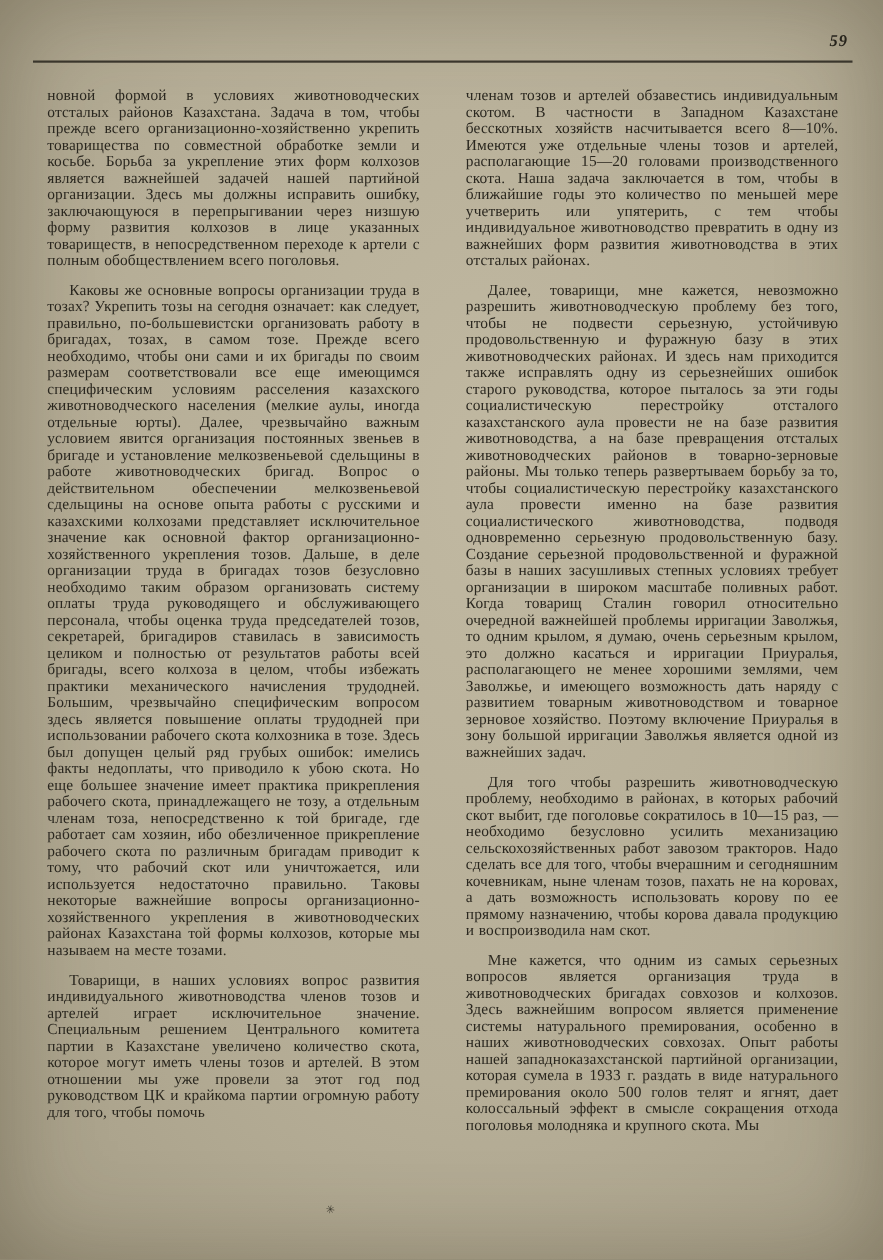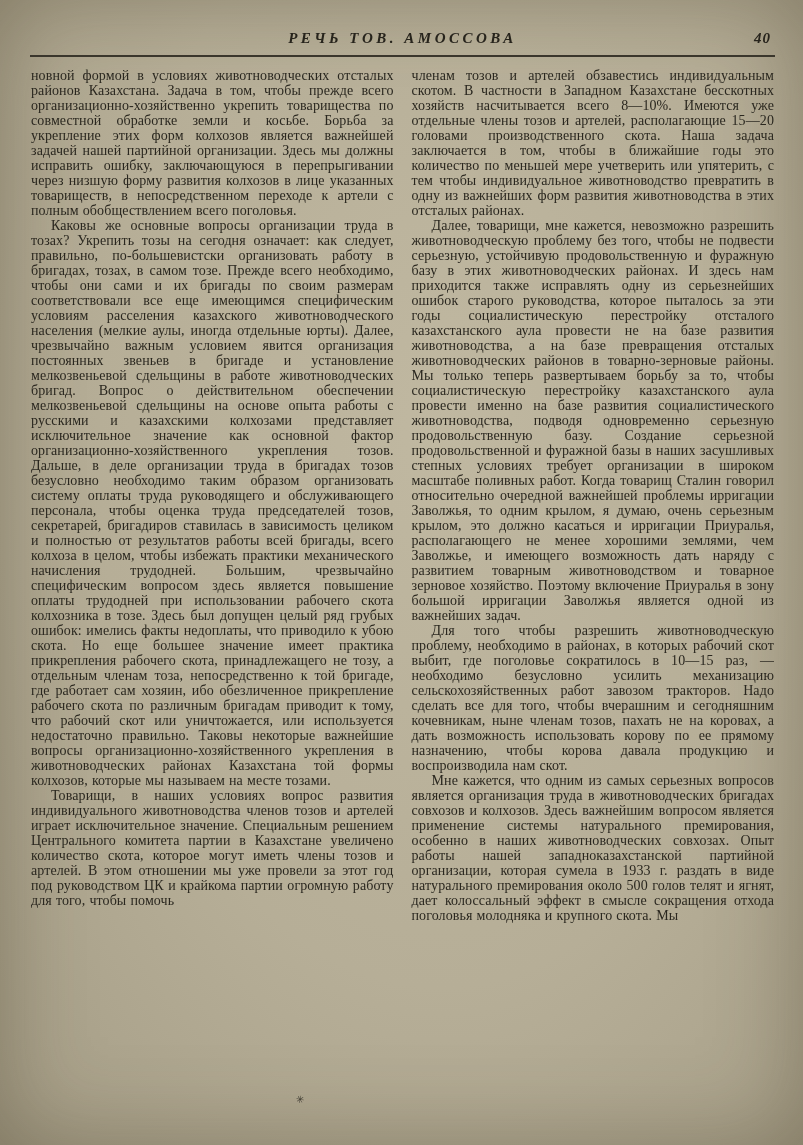--- a/index.html
+++ b/index.html
@@ -72,21 +72,21 @@
     flex: 1 1 0;
     min-width: 0;
     text-align: justify;
     font-size: 14px;
     line-height: 15px;
     letter-spacing: 0.1px;
     word-spacing: 0.5px;
     color: #2a271f;
   }
   .para {
-    margin: 0;
+    margin: 12px;
     text-indent: 0;
   }
   .para.indent {
     text-indent: 20px;
     font-family: Liberation Serif, serif;
   }
   .ink-blot {
     position: absolute;
     left: 296px;
     top: 1094px;
@@ -95,22 +95,21 @@
     opacity: 0.85;
     transform: rotate(12deg);
   }
 </style>
 </head>
 <body>
 
 <div class="page">
 
   <header class="page-header">
-    <div class="running-title">РЕЧЬ ТОВ. АМОССОВА</div>
-    <div class="page-number">40</div>
+    <div class="page-number">59</div>
   </header>
 
   <div class="header-rule"></div>
 
   <main class="columns">
 
     <section class="column">
       <p class="para">новной формой в условиях животноводческих отсталых районов Казахстана. Задача в том, чтобы прежде всего организационно-хозяйственно укрепить товарищества по совместной обработке земли и косьбе. Борьба за укрепление этих форм колхозов является важнейшей задачей нашей партийной организации. Здесь мы должны исправить ошибку, заключающуюся в перепрыгивании через низшую форму развития колхозов в лице указанных товариществ, в непосредственном переходе к артели с полным обобществлением всего поголовья.</p>
       <p class="para indent">Каковы же основные вопросы организации труда в тозах? Укрепить тозы на сегодня означает: как следует, правильно, по-большевистски организовать работу в бригадах, тозах, в самом тозе. Прежде всего необходимо, чтобы они сами и их бригады по своим размерам соответствовали все еще имеющимся специфическим условиям расселения казахского животноводческого населения (мелкие аулы, иногда отдельные юрты). Далее, чрезвычайно важным условием явится организация постоянных звеньев в бригаде и установление мелкозвеньевой сдельщины в работе животноводческих бригад. Вопрос о действительном обеспечении мелкозвеньевой сдельщины на основе опыта работы с русскими и казахскими колхозами представляет исключительное значение как основной фактор организационно-хозяйственного укрепления тозов. Дальше, в деле организации труда в бригадах тозов безусловно необходимо таким образом организовать систему оплаты труда руководящего и обслуживающего персонала, чтобы оценка труда председателей тозов, секретарей, бригадиров ставилась в зависимость целиком и полностью от результатов работы всей бригады, всего колхоза в целом, чтобы избежать практики механического начисления трудодней. Большим, чрезвычайно специфическим вопросом здесь является повышение оплаты трудодней при использовании рабочего скота колхозника в тозе. Здесь был допущен целый ряд грубых ошибок: имелись факты недоплаты, что приводило к убою скота. Но еще большее значение имеет практика прикрепления рабочего скота, принадлежащего не тозу, а отдельным членам тоза, непосредственно к той бригаде, где работает сам хозяин, ибо обезличенное прикрепление рабочего скота по различным бригадам приводит к тому, что рабочий скот или уничтожается, или используется недостаточно правильно. Таковы некоторые важнейшие вопросы организационно-хозяйственного укрепления в животноводческих районах Казахстана той формы колхозов, которые мы называем на месте тозами.</p>
       <p class="para indent">Товарищи, в наших условиях вопрос развития индивидуального животноводства членов тозов и артелей играет исключительное значение. Специальным решением Центрального комитета партии в Казахстане увеличено количество скота, которое могут иметь члены тозов и артелей. В этом отношении мы уже провели за этот год под руководством ЦК и крайкома партии огромную работу для того, чтобы помочь</p>

